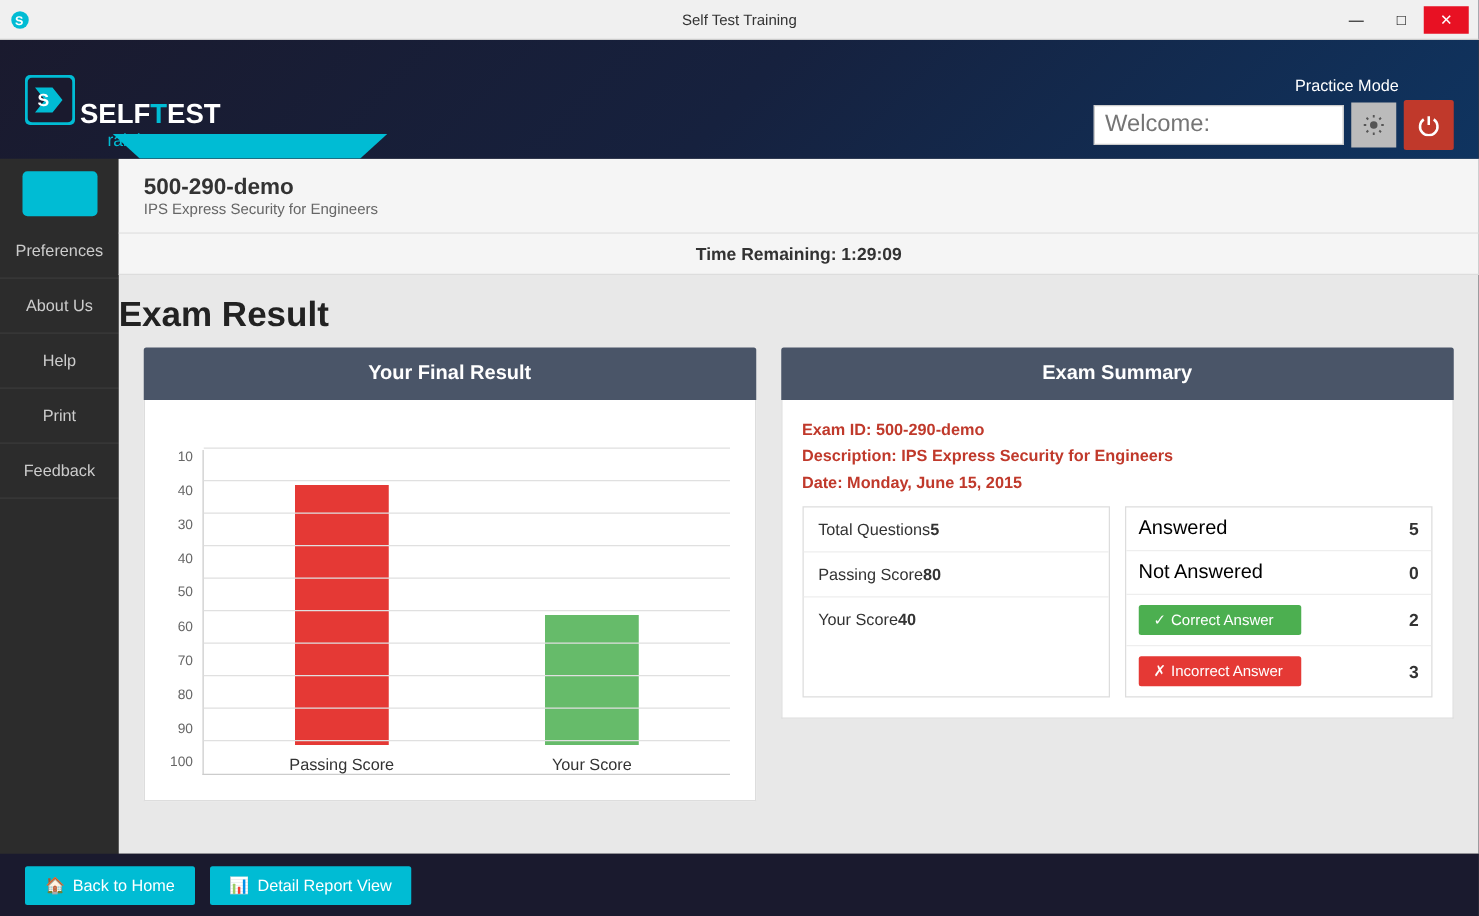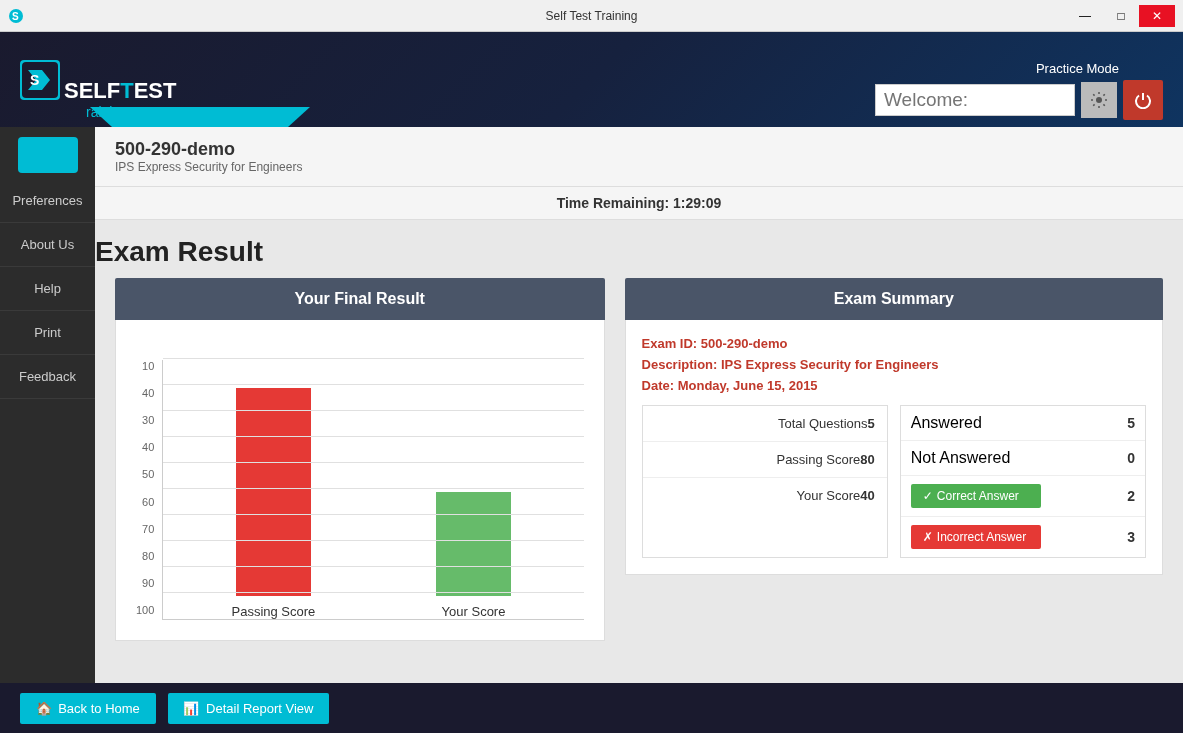--- a/index.html
+++ b/index.html
@@ -81,21 +81,21 @@
 
     
     .summary-panel { flex: 1.1; }
     .summary-content { background: white; border: 1px solid #ddd; border-top: none; padding: 16px; }
     .summary-info { margin-bottom: 12px; }
     .info-row { font-size: 13px; margin-bottom: 6px; color: #c0392b; font-weight: bold; }
 
     .summary-table-area { display: flex; gap: 12px; margin-top: 10px; }
     .left-table { flex: 1; border: 1px solid #ddd; }
     .right-table { flex: 1; border: 1px solid #ddd; }
-    .table-row { display: flex; justify-content: flex-end; align-items: center; padding: 10px 12px; border-bottom: 1px solid #eee; font-size: 13px; }
+    .table-row { display: flex; justify-content: flex-start; align-items: center; padding: 10px 12px; border-bottom: 1px solid #eee; font-size: 13px; }
     .table-row:last-child { border-bottom: none; }
     .table-row .label { color: #333; }
     .table-row .value { font-weight: bold; color: #333; }
 
     .answer-row { display: flex; align-items: center; justify-content: space-between; padding: 8px 10px; border-bottom: 1px solid #eee; }
     .answer-row:last-child { border-bottom: none; }
     .answer-btn { padding: 5px 12px; color: white; font-size: 12px; display: flex; align-items: center; gap: 4px; border-radius: 2px; min-width: 130px; }
     .answer-btn.correct { background: #4caf50; }
     .answer-btn.incorrect { background: #e53935; }
     .answer-count { font-weight: bold; font-size: 14px; color: #333; }

